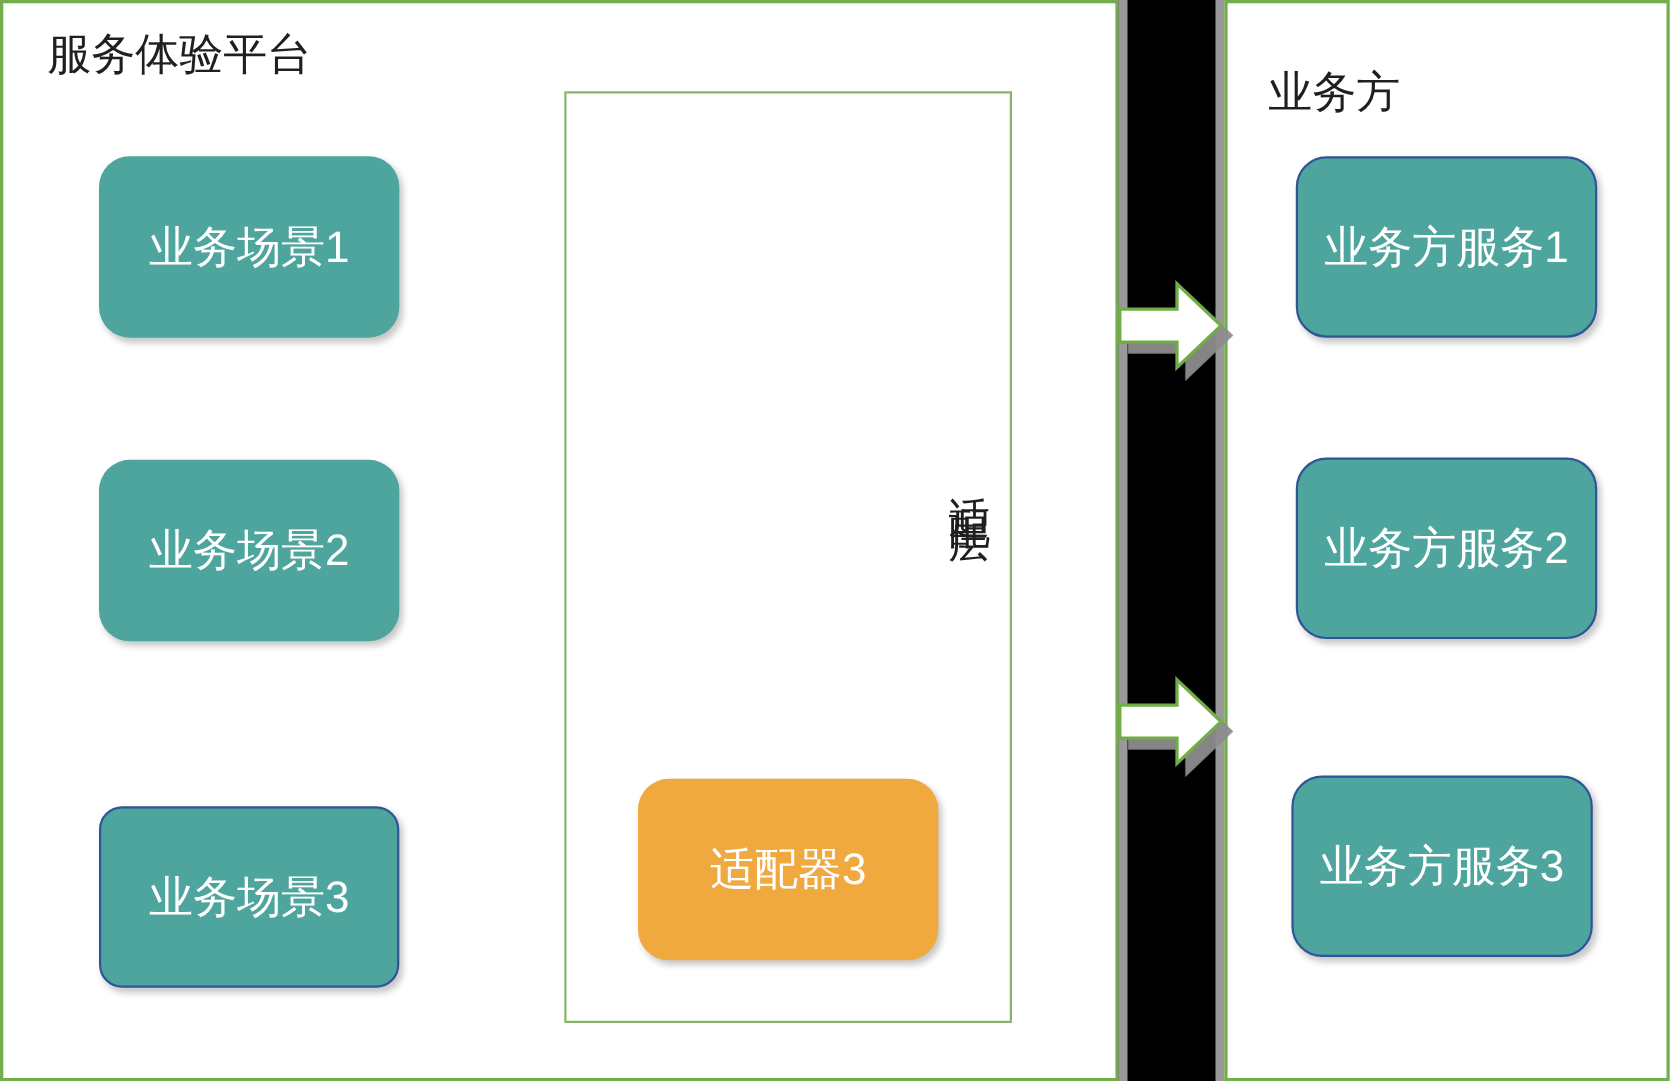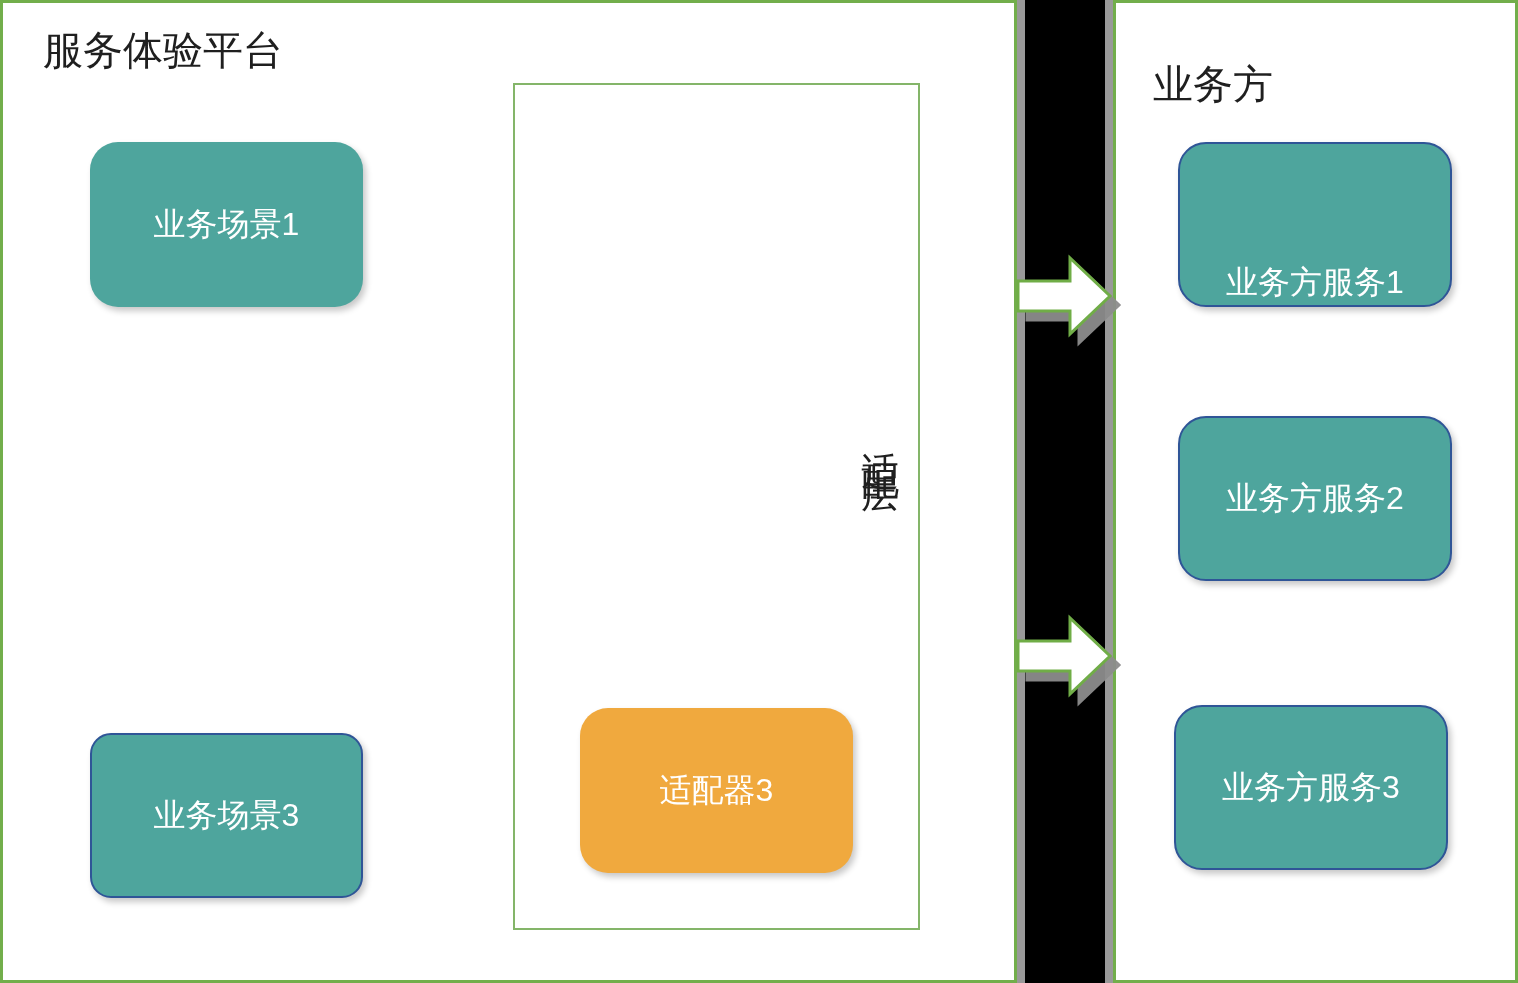--- a/index.html
+++ b/index.html
@@ -32,21 +32,21 @@
   }
   .panel-left  .panel-title { left: 40px; top: 25px; }
   .panel-right .panel-title { left: 37px; top: 11px; margin-top: 48px; }
 
   
   .node {
     position: absolute;
     width: 273px; height: 165px;
     border-radius: 28px;
     display: flex; align-items: center; justify-content: center;
-    font-size: 32px;
+    font-size: 40px;
     color: var(--text-white, #ffffff);
     box-shadow: 3px 4px 6px rgba(0,0,0,0.22);
     white-space: nowrap;
   }
   .node.teal   { background: var(--teal-fill, #4EA59D); }
   .node.orange { background: var(--orange-fill, #F0A93E); }
   .node.blue-border { border: 2px solid var(--box-border-blue, #2F5597); }
 
   
   .scenario-1 { left: 87px; top: 139px; }
@@ -70,21 +70,21 @@
     left: 339px; top: 336px;
     writing-mode: vertical-rl;
     text-orientation: upright;
     letter-spacing: 13px;
     font-size: 38px;
     color: var(--text-dark, #1F1F1F);
     white-space: nowrap;
   }
 
   
-  .service-1 { left: 62px; top: 139px; width: 274px; align-items: flex-end; }
+  .service-1 { left: 62px; top: 139px; width: 274px; }
   .service-2 { left: 62px; top: 413px; width: 274px; }
   .service-3 { left: 58px; top: 702px; width: 274px; }
 
   
   .divider-bar {
     position: absolute;
     left: 1017px; top: 0;
     width: 96px; height: 983px;
     background: var(--bar-black, #000000);
     border-left: 8px solid var(--bar-edge-gray, #999999);
@@ -113,20 +113,23 @@
 <body>
 
 <div class="canvas">
 
   <div class="panel panel-left">
     <div class="panel-title">服务体验平台</div>
 
     <div class="node teal scenario-1">
       <span>业务场景1</span>
     </div>
+    <div class="node teal scenario-2">
+      <span>业务场景2</span>
+    </div>
     <div class="node teal blue-border scenario-3">
       <span>业务场景3</span>
     </div>
 
     <div class="adapter-column">
       <div class="node orange adapter-3">
         <span>适配器3</span>
       </div>
       <div class="adapter-layer-label">适配层</div>
     </div>

